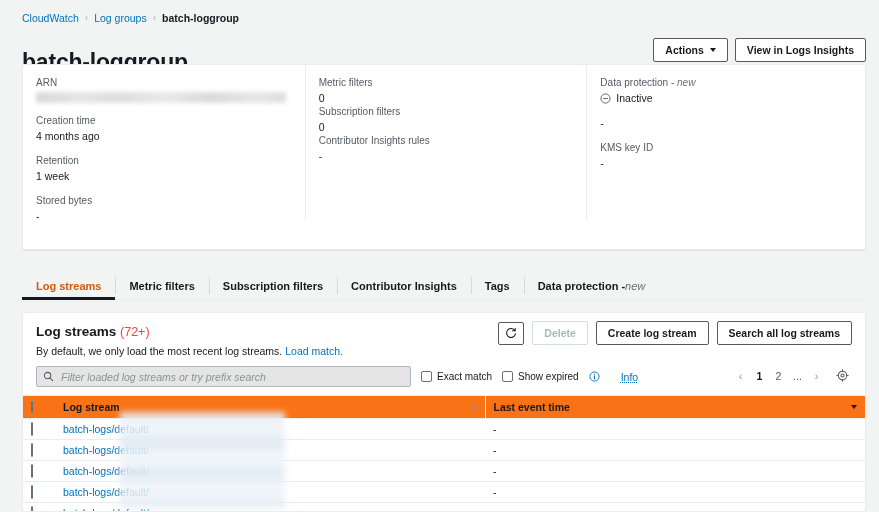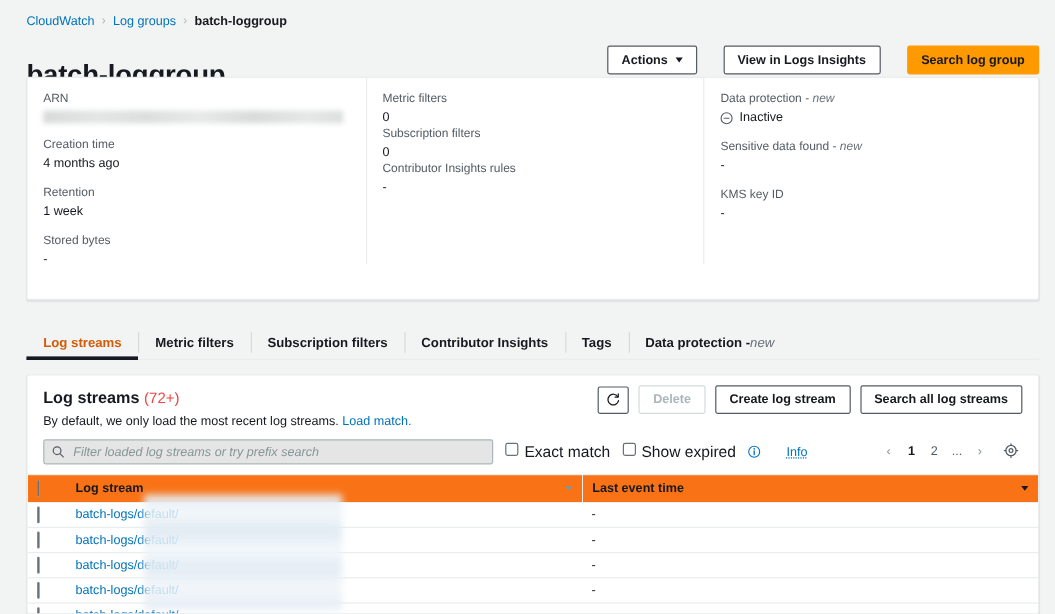--- a/index.html
+++ b/index.html
@@ -26,21 +26,21 @@
   
   .page-title {
     position: absolute; left: 22px; top: 33px;
     font-size: 23px; font-weight: 700; letter-spacing: -0.2px;
     line-height: 28px; color: #16191f;
   }
 
   
   .header-actions {
     position: absolute; right: 13px; top: 38px;
-    display: flex; gap: 22px;
+    display: flex; gap: 7px;
   }
   .btn {
     font-family: "Liberation Sans", sans-serif;
     font-size: 10.5px; font-weight: 700; line-height: 12px;
     padding: 5px 11px; border-radius: 2px;
     border: 1px solid #545b64; background: #fff; color: #16191f;
     cursor: pointer; white-space: nowrap;
     display: inline-flex; align-items: center; gap: 6px;
   }
   .btn.primary {
@@ -145,21 +145,21 @@
     border: 1px solid #aab7b8; border-radius: 2px; background: #e5e5e5;
     display: flex; align-items: center; padding-left: 22px;
   }
   .search-box .si { position: absolute; left: 6px; top: 4px; }
   .search-input {
     border: none; outline: none; width: 100%; height: 100%;
     font-family: "Liberation Sans", sans-serif; font-size: 10.5px;
     font-style: italic; color: #687078; background: transparent;
   }
   .search-input::placeholder { color: #879596; font-style: italic; }
-  .cb-wrap { display: flex; align-items: flex-start; gap: 5px; font-size: 13px; color: #16191f; cursor: pointer; }
+  .cb-wrap { display: flex; align-items: center; gap: 5px; font-size: 10px; color: #16191f; cursor: pointer; }
   .cb {
     width: 11px; height: 11px; border: 1px solid #687078; border-radius: 2px;
     background: #fff; flex: none;
   }
   .info-link { display: flex; align-items: flex-start; gap: 21px; color: #0073bb; font-size: 10.5px; cursor: pointer; }
   .info-link .txt { text-decoration: underline; text-decoration-style: dotted; }
   .pagination {
     position: absolute; right: 13px; top: 8px;
     display: flex; align-items: center; gap: 2px;
   }
@@ -218,21 +218,20 @@
   </nav>
 
   <h1 class="page-title" data-name="page-title">batch-loggroup</h1>
 
   <div class="header-actions" data-name="header-actions">
     <button class="btn" data-name="actions-dropdown-button">
       <span data-name="actions-dropdown-label">Actions</span>
       <span class="caret-down" data-name="chevron-down-icon"></span>
     </button>
     <button class="btn" data-name="view-in-logs-insights-button">View in Logs Insights</button>
-    <button class="btn primary" data-name="search-log-group-button">Search log group</button>
   </div>
 
   <section class="panel" id="details-panel" data-name="log-group-details-panel">
     <div class="details-body" data-name="log-group-details-body">
 
       <div class="dcol c1" data-name="details-column-identity">
         <div class="dlabel" data-name="arn-label">ARN</div>
         <div class="redacted" data-name="arn-value-redacted"></div>
         <div class="dgap"></div>
         <div class="dlabel" data-name="creation-time-label">Creation time</div>
@@ -259,23 +258,20 @@
           <span>Data protection - </span><span class="em-new">new</span>
         </div>
         <div class="dvalue status-line" data-name="data-protection-status">
           <svg class="icon-circle-minus" data-name="circle-minus-icon" width="11" height="11" viewBox="0 0 12 12">
             <circle cx="6" cy="6" r="5" fill="none" stroke="#545b64" stroke-width="1"></circle>
             <line x1="3.4" y1="6" x2="8.6" y2="6" stroke="#545b64" stroke-width="1"></line>
           </svg>
           <span data-name="data-protection-value">Inactive</span>
         </div>
         <div class="dgap"></div>
-        <div class="dlabel" data-name="sensitive-data-found-label">
-          <span>Sensitive data found - </span><span class="em-new">new</span>
-        </div>
         <div class="dvalue" data-name="sensitive-data-found-value">-</div>
         <div class="dgap"></div>
         <div class="dlabel" data-name="kms-key-id-label">KMS key ID</div>
         <div class="dvalue" data-name="kms-key-id-value">-</div>
       </div>
 
     </div>
   </section>
 
   <div class="tabs" data-name="tab-bar">

